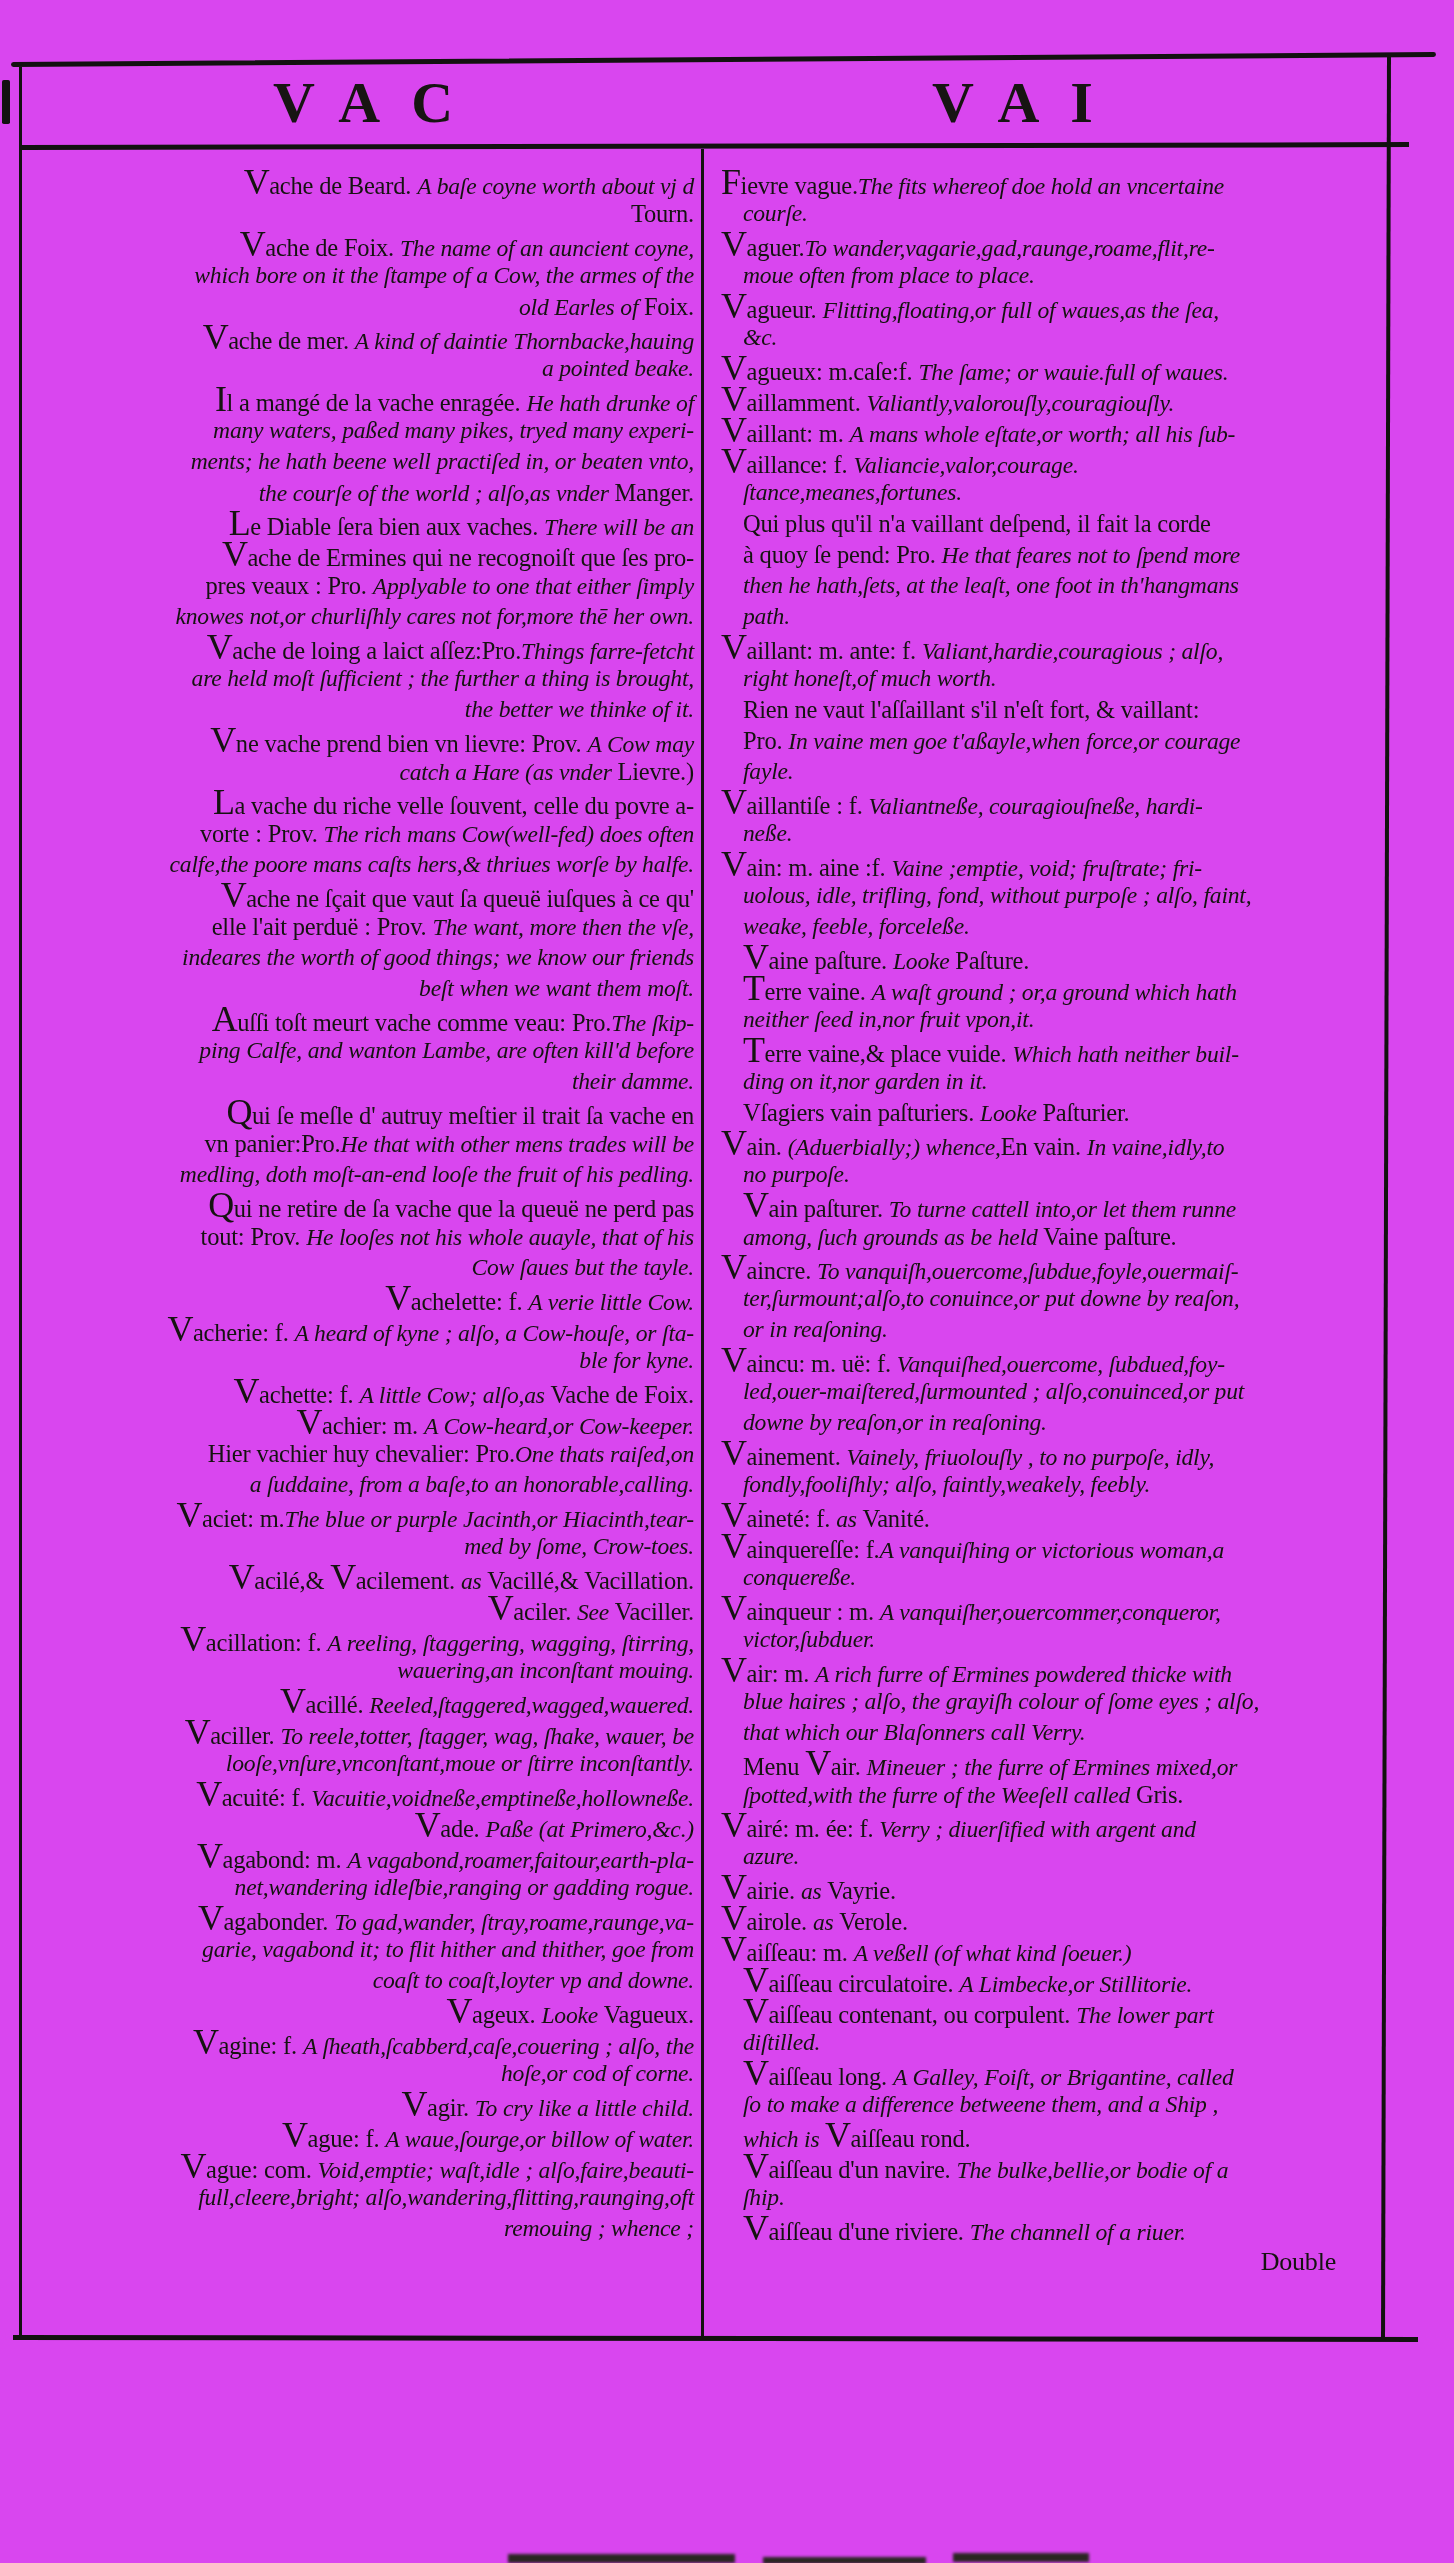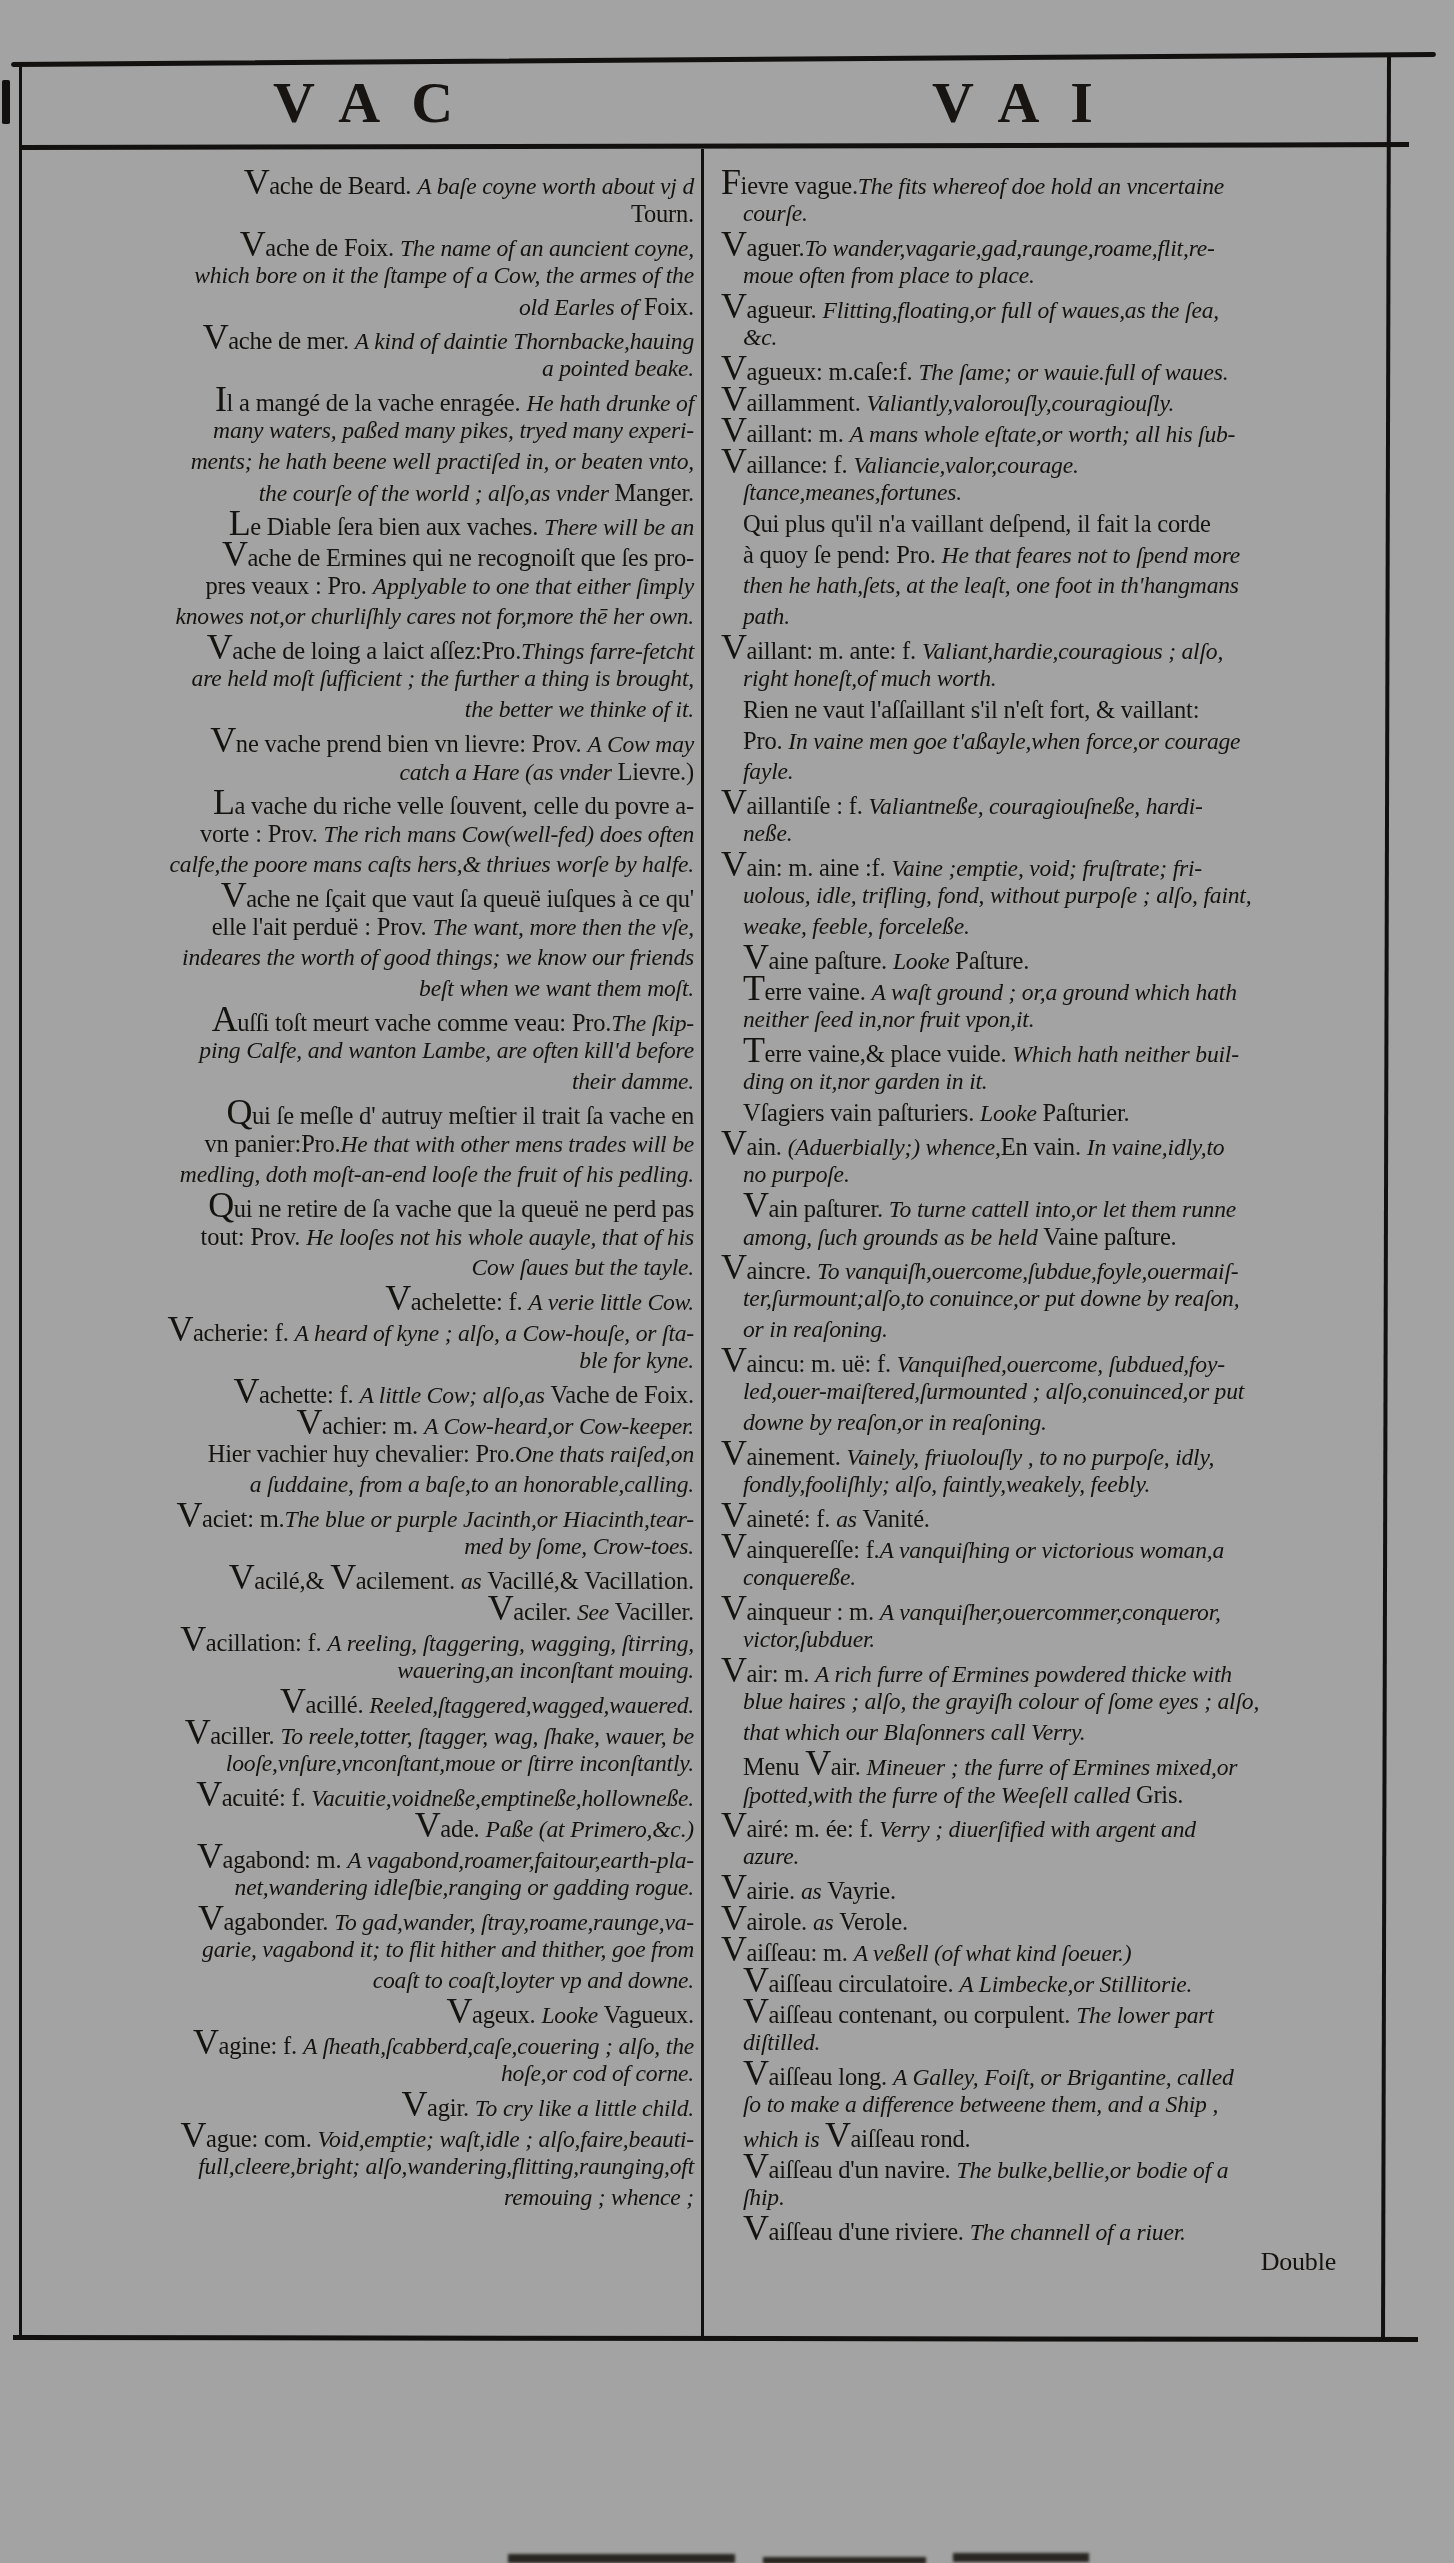--- a/index.html
+++ b/index.html
@@ -1,16 +1,16 @@
 <!DOCTYPE html>
 <html style="font-size:14.5px"><head>
 <meta charset="utf-8">
 <style>
   html,body{margin:0;padding:0;background:#e8e8e8;}
-  #page{position:relative;width:1455px;height:2563px;background:#a3a3a3;overflow:hidden;
+  #page{position:relative;width:1455px;height:2563px;background:#d946ef;overflow:hidden;
         font-family:"Liberation Serif","DejaVu Serif",serif;color:#151310;}
   
   .rule{position:absolute;background:#131110;}
   #rule-top{left:11px;top:62px;width:1425px;height:4.5px;transform:rotate(-0.4deg);transform-origin:left center;border-radius:2.7px;}
   #rule-header{left:22px;top:145px;width:1387px;height:4.5px;transform:rotate(-0.12deg);transform-origin:left center;}
   #rule-bottom{left:12.7px;top:2335px;width:1405px;height:5.4px;transform:rotate(0.08deg);transform-origin:left center;}
   #border-left{left:19px;top:67px;width:2.7px;height:2270px;}
   #border-center{left:701px;top:149px;width:2.7px;height:2188px;}
   #border-right{left:1387px;top:54px;width:3.6px;height:2283px;transform:rotate(0.15deg);transform-origin:top center;}
   #mark-top-left{left:1.8px;top:80px;width:8.2px;height:44px;background:#131110;border-radius:1.8px;}
@@ -108,20 +108,21 @@
       <div class="line ind0"><span class="cap">V</span><span class="rom">ade. </span><span class="ita">Paße (at Primero,&amp;c.)</span></div>
       <div class="line ind0"><span class="cap">V</span><span class="rom">agabond: m. </span><span class="ita">A vagabond,roamer,faitour,earth-pla-</span></div>
       <div class="line ind1"><span class="ita">net,wandering idleſbie,ranging or gadding rogue.</span></div>
       <div class="line ind0"><span class="cap">V</span><span class="rom">agabonder. </span><span class="ita">To gad,wander, ſtray,roame,raunge,va-</span></div>
       <div class="line ind1"><span class="ita">garie, vagabond it; to flit hither and thither, goe from</span></div>
       <div class="line ind1"><span class="ita">coaſt to coaſt,loyter vp and downe.</span></div>
       <div class="line ind0"><span class="cap">V</span><span class="rom">ageux. </span><span class="ita">Looke </span><span class="rom">Vagueux.</span></div>
       <div class="line ind0"><span class="cap">V</span><span class="rom">agine: f. </span><span class="ita">A ſheath,ſcabberd,caſe,couering ; alſo, the</span></div>
       <div class="line ind1"><span class="ita">hoſe,or cod of corne.</span></div>
       <div class="line ind0"><span class="cap">V</span><span class="rom">agir. </span><span class="ita">To cry like a little child.</span></div>
+      <div class="line ind0"><span class="cap">V</span><span class="rom">ague: f. </span><span class="ita">A waue,ſourge,or billow of water.</span></div>
       <div class="line ind0"><span class="cap">V</span><span class="rom">ague: com. </span><span class="ita">Void,emptie; waſt,idle ; alſo,faire,beauti-</span></div>
       <div class="line ind1"><span class="ita">full,cleere,bright; alſo,wandering,flitting,raunging,oft</span></div>
       <div class="line ind1"><span class="ita">remouing ; whence ;</span></div>
     </div>
 
   <div class="col" id="col-right">
 
   <div class="line ind0"><span class="cap">F</span><span class="rom">ievre vague.</span><span class="ita">The fits whereof doe hold an vncertaine</span></div>
       <div class="line ind1"><span class="ita">courſe.</span></div>
       <div class="line ind0"><span class="cap">V</span><span class="rom">aguer.</span><span class="ita">To wander,vagarie,gad,raunge,roame,flit,re-</span></div>

